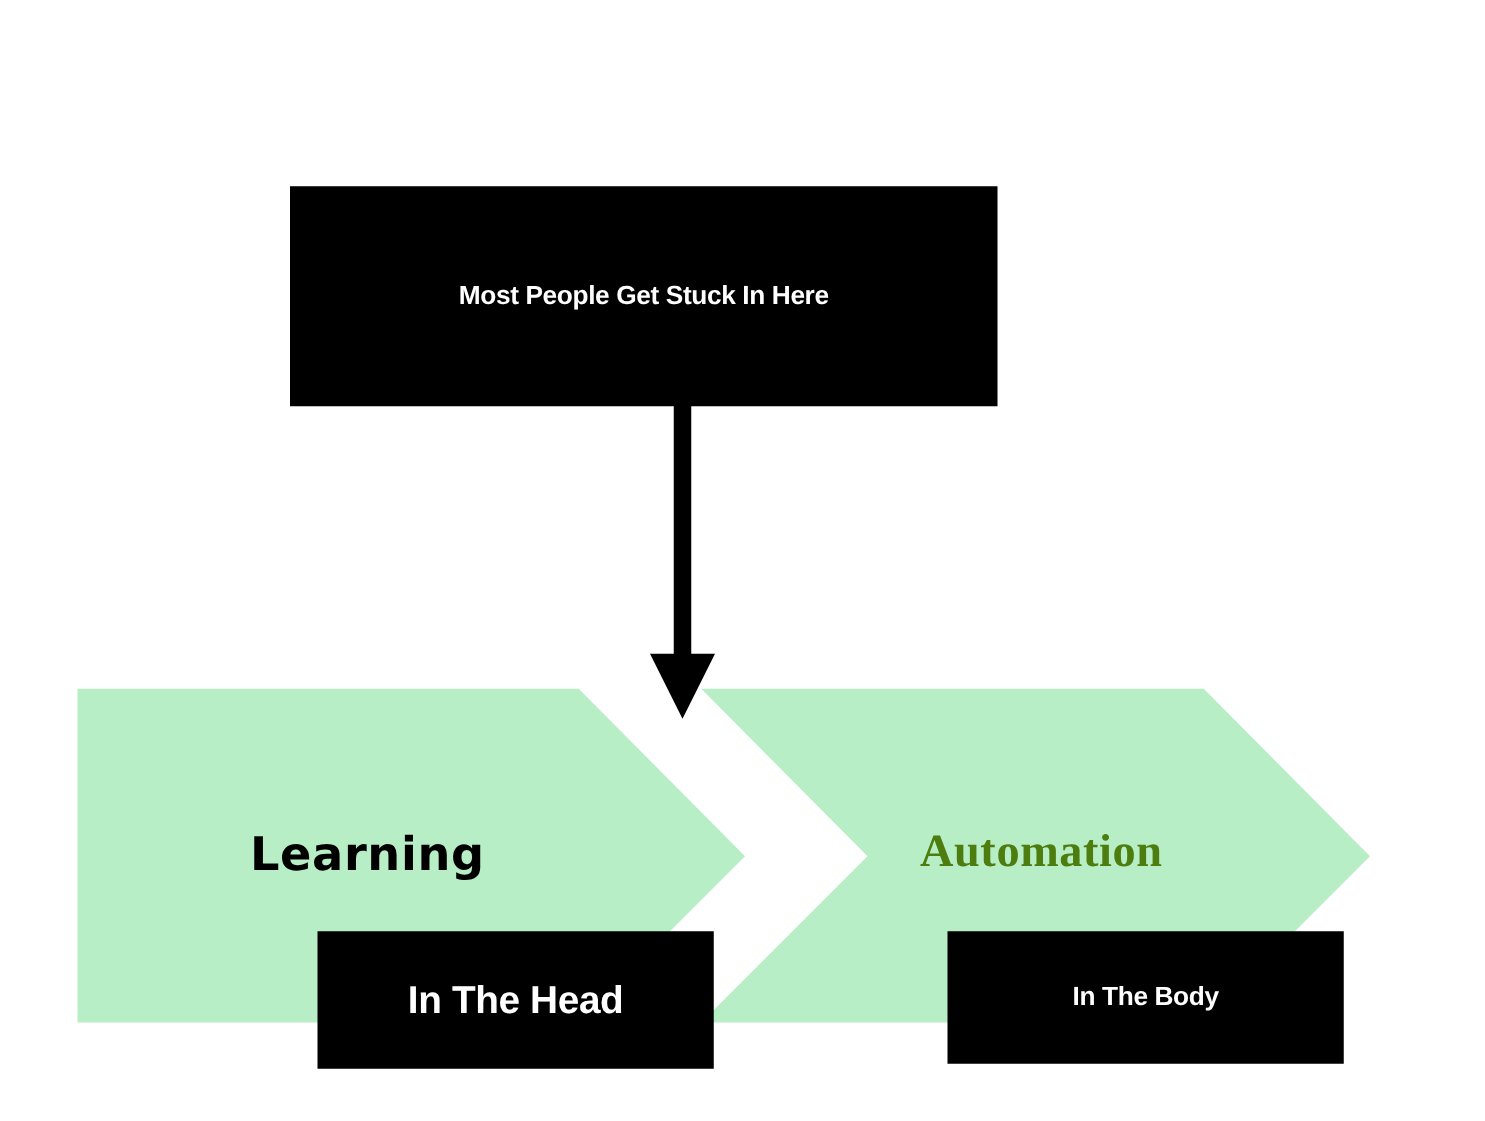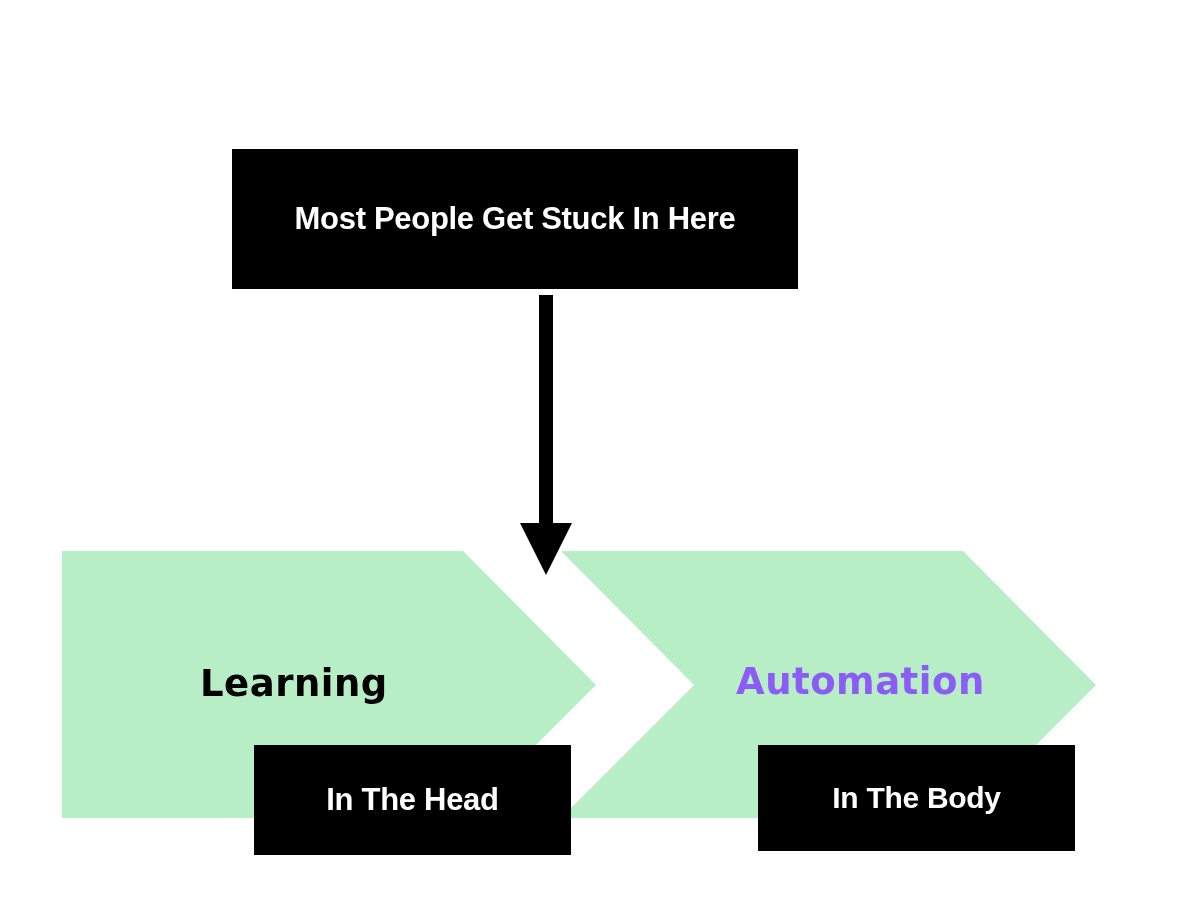--- a/index.html
+++ b/index.html
@@ -3,23 +3,23 @@
 <meta charset="utf-8">
 <style>
   html, body { margin: 0; padding: 0; background: #ffffff; }
   body { width: 1188px; height: 897px; position: relative; overflow: hidden; font-family: "Liberation Sans", sans-serif; }
   #canvas { position: absolute; left: 0; top: 0; }
   .box {
     position: absolute; background: #000; color: #fff;
     display: flex; align-items: center; justify-content: center;
     font-family: "Liberation Sans", sans-serif; font-weight: bold;
   }
-  #top-box { left: 232px; top: 149px; width: 566px; height: 140px; font-size: 31px; letter-spacing: -0.3px; }
+  #top-box { left: 232px; top: 149px; width: 566px; height: 176px; font-size: 21px; letter-spacing: -0.3px; }
   #head-box { left: 254px; top: 745px; width: 317px; height: 110px; font-size: 31px; letter-spacing: -0.3px; }
-  #body-box { left: 758px; top: 745px; width: 317px; height: 106px; font-size: 30px; letter-spacing: -0.3px; }
+  #body-box { left: 758px; top: 745px; width: 317px; height: 106px; font-size: 21px; letter-spacing: -0.3px; }
   .stage-label {
     position: absolute; font-family: "DejaVu Sans", sans-serif; font-weight: bold;
     font-size: 37px; color: #000; letter-spacing: 0.5px; white-space: nowrap;
   }
   #learning-label { left: 200px; top: 662px; }
   #automation-label { left: 736px; top: 660px; }
 </style>
 </head>
 <body>
 
@@ -28,20 +28,20 @@
   <polygon points="561,551 963,551 1096,685 963,818 561,818 694,685" fill="#b7eec6"></polygon>
   <rect x="539" y="295" width="14" height="230" fill="#000000"></rect>
   <polygon points="520,523 572,523 546,575" fill="#000000"></polygon>
 </svg>
 
 <div id="top-box" class="box" style="background: rgb(0, 0, 0); color: rgb(255, 255, 255);">
   <span>Most People Get Stuck In Here</span>
 </div>
 
 <div id="learning-label" class="stage-label" style="color: rgb(0, 0, 0); text-align: right;">Learning</div>
-<div id="automation-label" class="stage-label" style="color: #8b5cf6;">Automation</div>
+<div id="automation-label" class="stage-label" style="color: #4d7c0f; font-family: Liberation Serif, serif;">Automation</div>
 
 <div id="head-box" class="box" style="background: rgb(0, 0, 0); color: rgb(255, 255, 255);">
   <span>In The Head</span>
 </div>
 <div id="body-box" class="box" style="background: rgb(0, 0, 0); color: rgb(255, 255, 255);">
   <span>In The Body</span>
 </div>
 
 </body></html>

